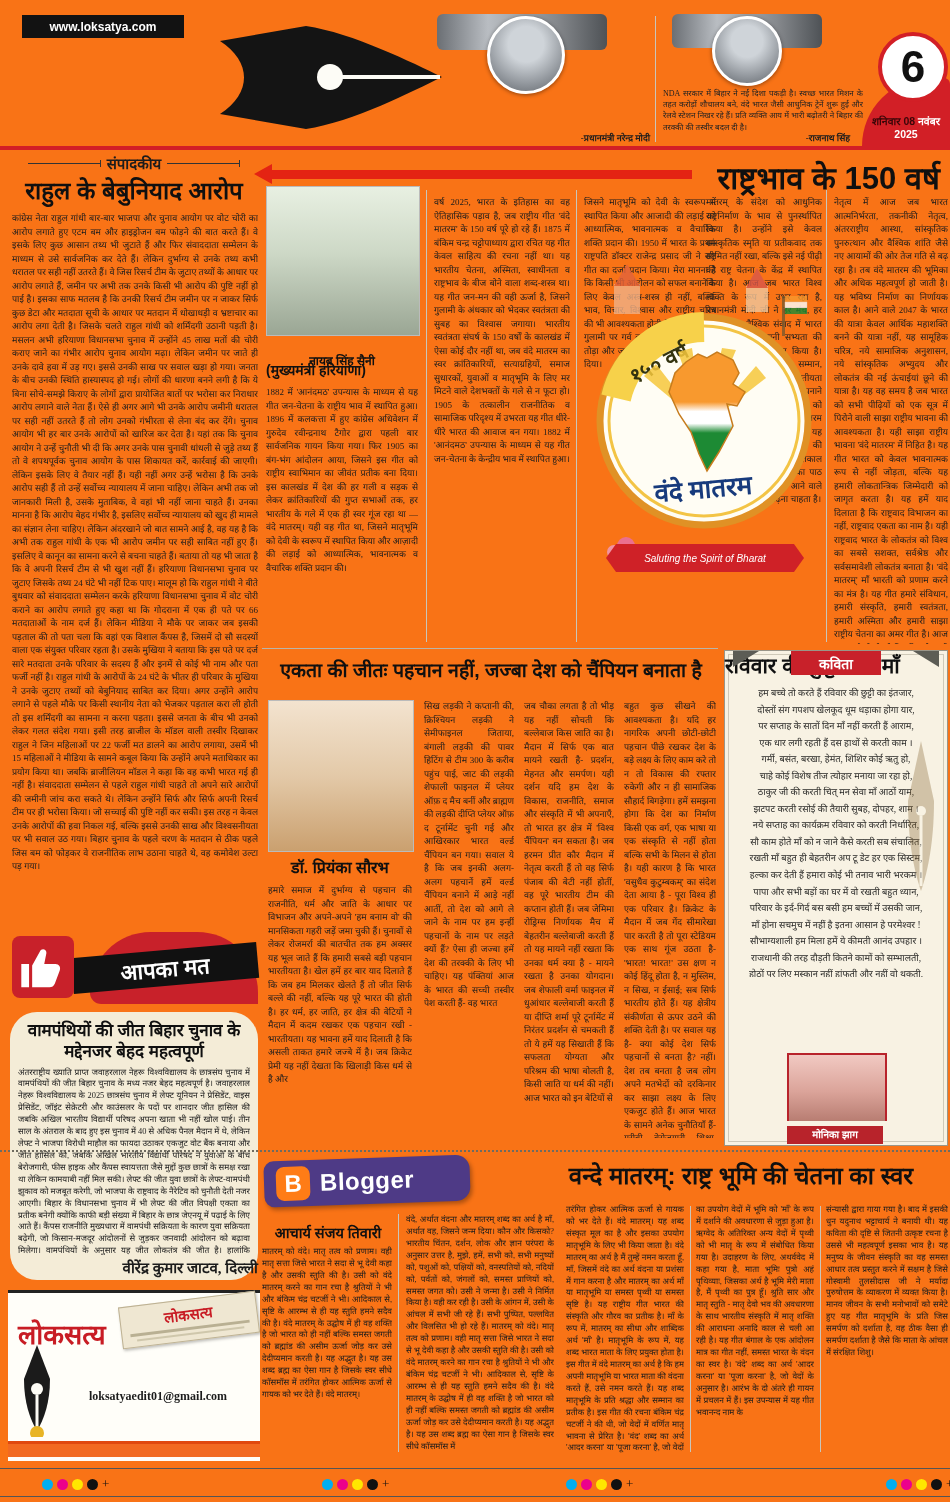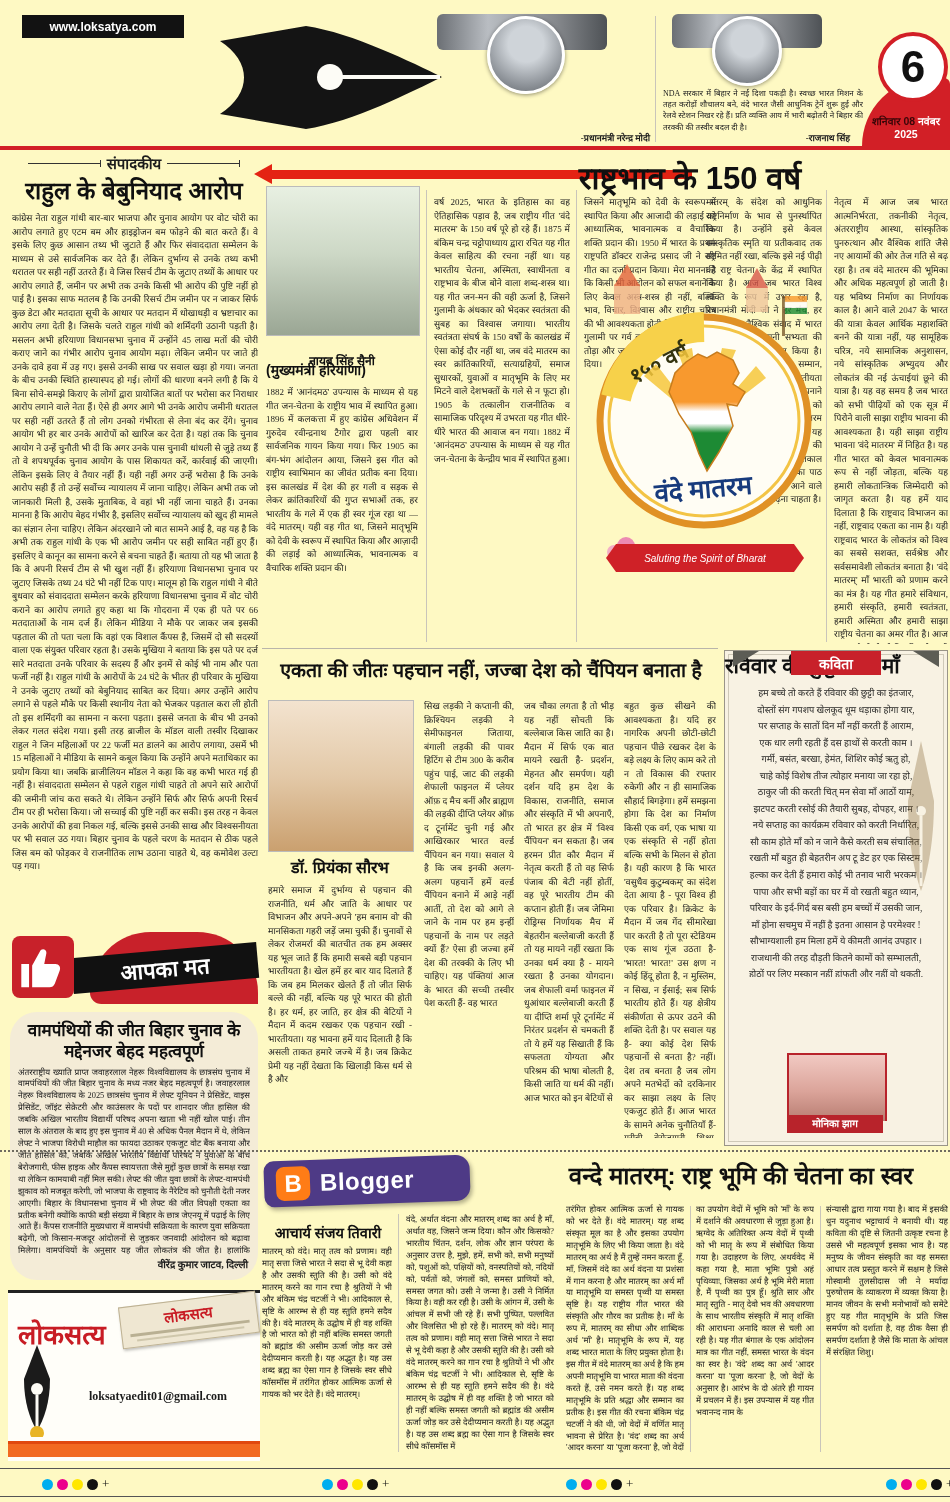--- a/index.html
+++ b/index.html
@@ -1,16 +1,16 @@
 <!DOCTYPE html>
 <html><head>
 <meta charset="utf-8">
 <style>
   html,body{margin:0;padding:0;background:#e8e6df;}
-  .page{position:relative;width:950px;height:1502px;margin:0 auto;background:#fef9c3;overflow:hidden;
+  .page{position:relative;width:950px;height:1502px;margin:0 auto;background:#f97316;overflow:hidden;
         font-family:"Liberation Serif", serif;color:#1c1c1c;}
   .abs{position:absolute;}
   .jt{text-align:justify;overflow:hidden;}
   .body-txt{font-size:9px;line-height:1.5;}
   .sm-txt{font-size:8.4px;line-height:1.42;}
   .hd{font-family:"Liberation Sans", sans-serif;font-weight:bold;color:#101010;}
   .vrule{position:absolute;width:1px;background:#c9c5ba;}
   .hrule{position:absolute;height:1px;background:#b9b5aa;}
   
   .url-strip{background:#121212;color:#fff;font-family:"Liberation Sans",sans-serif;font-weight:bold;
@@ -108,41 +108,41 @@
     <div class="abs" style="left:0;top:4px;width:62px;height:62px;background:#c8212a;border-radius:8px;">
       <svg width="62" height="62" viewBox="0 0 40 40">
         <path d="M6 18 h5 v15 h-5 z M13 33 V19 l5-9 c1-2.6 4.4-1.6 4.2 1 l-1.4 7 h7.2 c2.4 0 3.6 2.2 2.8 4.2 l-3.2 8.6 c-.7 1.6-1.8 2.2-3.4 2.2 H13 z" fill="#fff"></path>
       </svg>
     </div>
   </div>
 
   <div class="abs beige-box" style="left:10px;top:1012px;width:248px;height:268px;">
     <div class="hd" style="margin:8px 8px 4px;font-size:17px;text-align:center;line-height:1.25;">वामपंथियों की जीत बिहार चुनाव के मद्देनजर बेहद महत्वपूर्ण</div>
     <div class="jt sm-txt" style="margin:2px 8px;height:188px;overflow:hidden;">अंतरराष्ट्रीय ख्याति प्राप्त जवाहरलाल नेहरू विश्वविद्यालय के छात्रसंघ चुनाव में वामपंथियों की जीत बिहार चुनाव के मध्य नजर बेहद महत्वपूर्ण है। जवाहरलाल नेहरू विश्वविद्यालय के 2025 छात्रसंघ चुनाव में लेफ्ट यूनियन ने प्रेसिडेंट, वाइस प्रेसिडेंट, जॉइंट सेक्रेटरी और काउंसलर के पदों पर शानदार जीत हासिल की जबकि अखिल भारतीय विद्यार्थी परिषद अपना खाता भी नहीं खोल पाई। तीन साल के अंतराल के बाद हुए इस चुनाव में 40 से अधिक पैनल मैदान में थे, लेकिन लेफ्ट ने भाजपा विरोधी माहौल का फायदा उठाकर एकजुट वोट बैंक बनाया और जीत हासिल की, जबकि अखिल भारतीय विद्यार्थी परिषद ने युवाओं के बीच बेरोजगारी, फीस हाइक और कैंपस स्वायत्तता जैसे मुद्दों कुछ छात्रों के समक्ष रखा था लेकिन कामयाबी नहीं मिल सकी। लेफ्ट की जीत युवा छात्रों के लेफ्ट-वामपंथी झुकाव को मजबूत करेगी, जो भाजपा के राष्ट्रवाद के नैरेटिव को चुनौती देती नजर आएगी। बिहार के विधानसभा चुनाव में भी लेफ्ट की जीत विपक्षी एकता का प्रतीक बनेगी क्योंकि काफी बड़ी संख्या में बिहार के छात्र जेएनयू में पढ़ाई के लिए आते हैं। कैंपस राजनीति मुख्यधारा में वामपंथी सक्रियता के कारण युवा सक्रियता बढ़ेगी, जो किसान-मजदूर आंदोलनों से जुड़कर जनवादी आंदोलन को बढ़ावा मिलेगा। वामपंथियों के अनुसार यह जीत लोकतंत्र की जीत है। हालांकि वामपंथियों के जीत का यह मापने बिल्कुल नहीं है कि भारत की राजनीति में वामपंथियों की बढ़त मिलेगी या उनकी सक्रियता अचानक बढ़ जाएगी और आगामी चुनाव में भी वामपंथियों की कोई विशेष बढ़त देखने को मिलेगी।</div>
-    <div class="sig" style="margin:0 10px;font-size:10px;">वीरेंद्र कुमार जाटव, दिल्ली</div>
+    <div class="sig" style="margin:0 0;font-size:15px;">वीरेंद्र कुमार जाटव, दिल्ली</div>
   </div>
 
   <div class="abs" style="left:8px;top:1290px;width:252px;height:168px;border-top:3px solid #222;background:#fffef9;">
     <div class="brand-red" style="position:absolute;left:10px;top:22px;font-size:27px;">लोकसत्य</div>
     <div class="roll abs" style="left:112px;top:6px;width:136px;height:40px;">
       <div class="brand-red" style="font-size:15px;text-align:center;margin-top:4px;">लोकसत्य</div>
       <div style="height:3px;background:#b9b093;margin:3px 8px;"></div>
       <div style="height:2px;background:#cfc7ac;margin:3px 14px;"></div>
     </div>
     <svg class="abs" style="left:8px;top:52px;" width="42" height="92" viewBox="0 0 42 92">
       <path d="M21 0 L34 34 C34 58 28 74 21 86 C14 74 8 58 8 34 Z" fill="#1b1b1b"></path>
       <circle cx="21" cy="44" r="6" fill="#fdfcf6"></circle>
       <rect x="19.5" y="50" width="3" height="34" fill="#fdfcf6"></rect>
       <circle cx="21" cy="88" r="7" fill="#e8b426"></circle>
     </svg>
     <div style="position:absolute;left:52px;top:96px;width:196px;font-size:12px;font-weight:bold;text-align:center;font-family:'Liberation Serif',serif;">loksatyaedit01@gmail.com</div>
     <div class="abs orange-bar" style="left:0;bottom:4px;width:252px;height:13px;"></div>
   </div>
 
-  <div class="abs hd" style="left:440px;top:156px;width:500px;font-size:31px;text-align:center;">राष्ट्रभाव के 150 वर्ष</div>
+  <div class="abs hd" style="left:440px;top:156px;width:500px;font-size:31px;text-align:right;">राष्ट्रभाव के 150 वर्ष</div>
 
   <div class="abs" style="left:266px;top:186px;width:152px;height:148px;border:1px solid #bbb;
        background:linear-gradient(180deg,#e8f0e2 0%,#cdd8c6 45%,#9aa694 100%);"></div>
   <div class="abs hd" style="left:266px;top:340px;width:152px;font-size:12px;text-align:center;margin-top:12px;">नायब सिंह सैनी</div>
   <div class="abs hd" style="left:266px;top:360px;width:152px;font-size:14px;text-align:left;">(मुख्यमंत्री हरियाणा)</div>
   <div class="abs jt body-txt" style="left:266px;top:386px;width:152px;height:258px;">1882 में 'आनंदमठ' उपन्यास के माध्यम से यह गीत जन-चेतना के राष्ट्रीय भाव में स्थापित हुआ। 1896 में कलकत्ता में हुए कांग्रेस अधिवेशन में गुरुदेव रवीन्द्रनाथ टैगोर द्वारा पहली बार सार्वजनिक गायन किया गया। फिर 1905 का बंग-भंग आंदोलन आया, जिसने इस गीत को राष्ट्रीय स्वाभिमान का जीवंत प्रतीक बना दिया। इस कालखंड में देश की हर गली व सड़क से लेकर क्रांतिकारियों की गुप्त सभाओं तक, हर भारतीय के गले में एक ही स्वर गूंज रहा था — वंदे मातरम्। यही वह गीत था, जिसने मातृभूमि को देवी के स्वरूप में स्थापित किया और आज़ादी की लड़ाई को आध्यात्मिक, भावनात्मक व वैचारिक शक्ति प्रदान की।</div>
 
   <div class="vrule" style="left:426px;top:190px;height:452px;"></div>
   <div class="abs jt body-txt" style="left:434px;top:196px;width:136px;height:448px;">वर्ष 2025, भारत के इतिहास का वह ऐतिहासिक पड़ाव है, जब राष्ट्रीय गीत 'वंदे मातरम' के 150 वर्ष पूरे हो रहे हैं। 1875 में बंकिम चन्द्र चट्टोपाध्याय द्वारा रचित यह गीत केवल साहित्य की रचना नहीं था। यह भारतीय चेतना, अस्मिता, स्वाधीनता व राष्ट्रभाव के बीज बोने वाला शब्द-शस्त्र था। यह गीत जन-मन की वही ऊर्जा है, जिसने गुलामी के अंधकार को भेदकर स्वतंत्रता की सुबह का विश्वास जगाया। भारतीय स्वतंत्रता संघर्ष के 150 वर्षों के कालखंड में ऐसा कोई दौर नहीं था, जब वंदे मातरम का स्वर क्रांतिकारियों, सत्याग्रहियों, समाज सुधारकों, युवाओं व मातृभूमि के लिए मर मिटने वाले देशभक्तों के गले से न फूटा हो। 1905 के तत्कालीन राजनीतिक व सामाजिक परिदृश्य में उभरता यह गीत धीरे-धीरे भारत की आवाज बन गया। 1882 में 'आनंदमठ' उपन्यास के माध्यम से यह गीत जन-चेतना के केन्द्रीय भाव में स्थापित हुआ।</div>
   <div class="vrule" style="left:576px;top:190px;height:452px;"></div>
@@ -235,21 +235,21 @@
 पापा और सभी बड़ों का घर में वो रखती बहुत ध्यान,
 परिवार के इर्द-गिर्द बस बसी हम बच्चों में उसकी जान,
 माँ होना सचमुच में नहीं है इतना आसान हे परमेश्वर !
 सौभाग्यशाली हम मिला हमें ये कीमती आनंद उपहार ।
 राजधानी की तरह दौड़ती कितने कामों को सम्भालती,
 होठों पर लिए मुस्कान नहीं हांफती और नहीं वो थकती,
 हमारी परेशानियों को चुटकी में कर देती हैं माँ तमाम,
 माँ होना है कितना मुश्किल माँ को करते हैं हम सलाम ।</div>
     <div class="abs" style="left:62px;top:402px;width:96px;height:66px;border:2px solid #b8232b;border-bottom:none;
          background:linear-gradient(180deg,#f1c9c2 0%,#dba49a 55%,#b87d72 100%);"></div>
-    <div class="caption-red abs" style="left:62px;top:464px;width:96px;height:18px;line-height:18px;">मोनिका झाग</div>
+    <div class="caption-red abs" style="left:62px;top:475px;width:96px;height:18px;line-height:18px;">मोनिका झाग</div>
   </div>
 
   <div class="dotted-rule" style="left:0;top:1150px;width:950px;"></div>
 
   <div class="abs blogger-banner" style="left:264px;top:1158px;width:182px;height:46px;">
     <div class="blogger-b" style="width:34px;height:34px;">B</div>
     <div class="blogger-word">Blogger</div>
   </div>
 
   <div class="abs hd" style="left:262px;top:1222px;width:132px;font-size:14.5px;text-align:center;">आचार्य संजय तिवारी</div>

